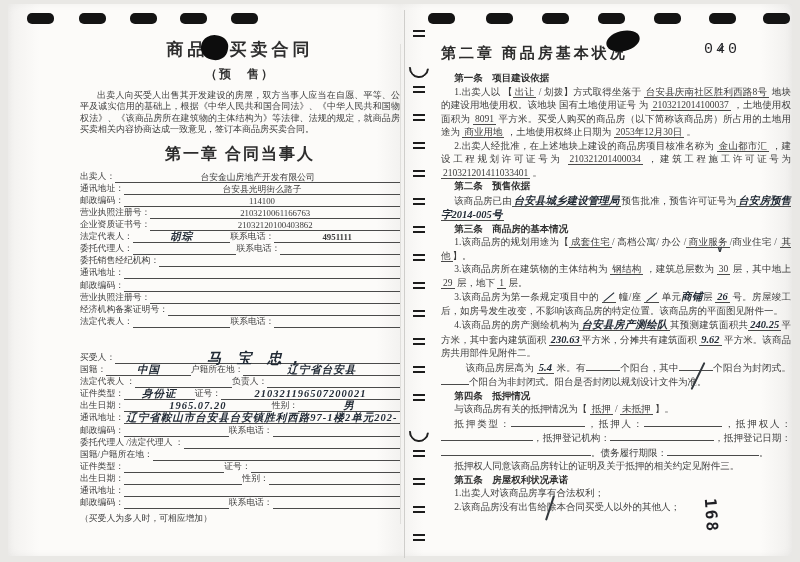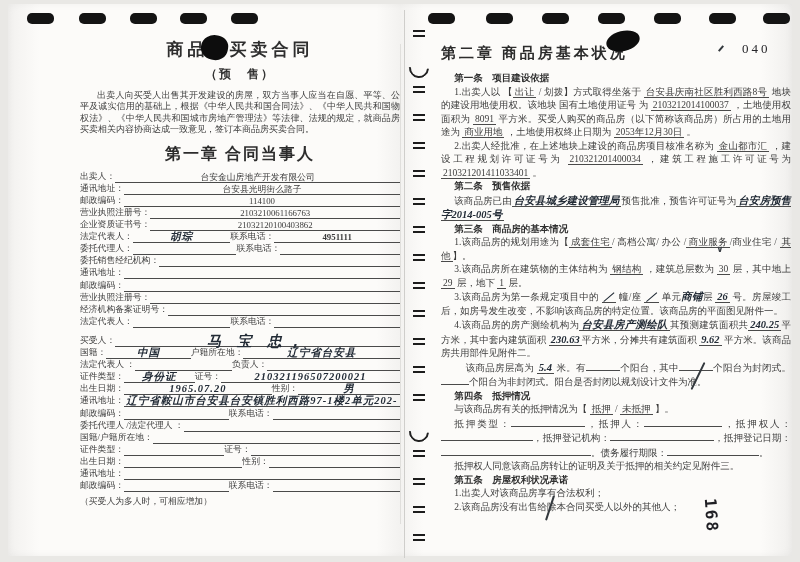--- a/index.html
+++ b/index.html
@@ -40,41 +40,41 @@
   .stroke-corner{left:712px;top:41px;height:7px;transform:rotate(40deg);}
 
   
   .page-left{position:absolute;left:72px;top:34px;width:320px;}
   .doc-title{text-align:center;font-size:17px;font-weight:bold;letter-spacing:4px;color:#2e2e2e;}
   .doc-subtitle{text-align:center;font-size:12px;font-weight:bold;letter-spacing:2px;margin-top:5px;color:#333;}
   .intro{font-size:9px;line-height:11.4px;text-align:justify;text-indent:1.9em;margin-top:7px;color:#3d3d3d;}
   .chap1{text-align:center;font-size:16px;font-weight:bold;letter-spacing:2px;margin-top:8px;color:#2c2c2c;}
   .rows{margin-top:6px;}
   .frow{display:flex;align-items:flex-end;height:12.1px;font-size:8.8px;}
-  .frow.gap{margin-top:7px;}
+  .frow.gap{margin-top:24px;}
   .flabel{white-space:nowrap;color:#3d3d3d;}
   .fval{flex:1 1 auto;border-bottom:1px solid var(--line);text-align:center;line-height:10px;min-width:8px;white-space:nowrap;overflow:visible;}
   .hw{font-weight:700;font-style:italic;font-size:10.5px;color:var(--pen);letter-spacing:1px;}
   .hw.big{font-size:14.5px;letter-spacing:6px;}
   .footnote{font-size:8.8px;margin-top:4px;color:#3d3d3d;}
 
   
   .page-right{position:absolute;left:433px;top:40px;width:350px;}
   .chap2{text-align:left;font-size:15px;font-weight:bold;letter-spacing:3px;color:#2c2c2c;margin-bottom:9px;}
   .heading{font-size:9.5px;font-weight:bold;text-indent:1.4em;line-height:13.5px;color:#303030;}
   .para{font-size:9.5px;line-height:13.5px;text-align:justify;text-indent:1.4em;color:#3b3b3b;}
   .para.ind2{text-indent:2.6em;}
   .run-u{border-bottom:1px solid var(--line);padding:0 2px;}
   .run-hw{font-weight:700;font-style:italic;font-size:10.5px;color:var(--pen);}
   .blank{display:inline-block;border-bottom:1px solid var(--line);height:9px;vertical-align:baseline;}
   .mk{position:relative;}
   .mk::after{content:"∨";position:absolute;left:38%;bottom:-9px;font-size:9px;color:#3a3f45;font-weight:bold;}
   .corner-number{
-    position:absolute;left:734px;top:37px;font-family:Liberation Serif, serif;
-    font-size:13px;letter-spacing:3px;color:#26262a;
+    position:absolute;left:696px;top:37px;font-family:Liberation Mono, monospace;
+    font-size:15px;letter-spacing:3px;color:#26262a;
   }
   .page-number{
     position:absolute;left:686px;top:502px;font-family:"DejaVu Sans Mono",monospace;
     font-size:16px;font-weight:bold;color:#1f1f24;transform:rotate(86deg);letter-spacing:2px;
   }
 </style>
 </head>
 <body>
 
 <div class="sheet">
@@ -111,21 +111,21 @@
       <div class="seam-curve" style="top: 418px;"></div>
       <div class="seam-mark" style="top: 446px;"></div>
       <div class="seam-mark" style="top: 474px;"></div>
       <div class="seam-mark" style="top: 502px;"></div>
       <div class="seam-mark" style="top: 530px;"></div>
     </div>
 
   <div class="page-left">
     <div class="doc-title">商品房买卖合同</div>
     <div class="doc-subtitle">（预　售）</div>
-    <div class="intro">出卖人向买受人出售其开发建设的房屋，双方当事人应当在自愿、平等、公平及诚实信用的基础上，根据《中华人民共和国合同法》、《中华人民共和国物权法》、《中华人民共和国城市房地产管理法》等法律、法规的规定，就商品房买卖相关内容协商达成一致意见，签订本商品房买卖合同。</div>
+    <div class="intro">出卖人向买受人出售其开发建设的房屋，双方当事人应当在自愿、平等、公平及诚实信用的基础上，根据《中华人民共和国合同法》、《中华人民共和国物权法》、《该商品房所在建筑物的主体结构为》等法律、法规的规定，就商品房买卖相关内容协商达成一致意见，签订本商品房买卖合同。</div>
     <div class="chap1">第一章 合同当事人</div>
     <div class="rows" id="left-rows">
         <div class="frow">
           <span class="flabel">出卖人：</span>
           <span class="fval">台安金山房地产开发有限公司</span>
         </div>
         <div class="frow">
           <span class="flabel">通讯地址：</span>
           <span class="fval">台安县光明街么路子</span>
         </div>

